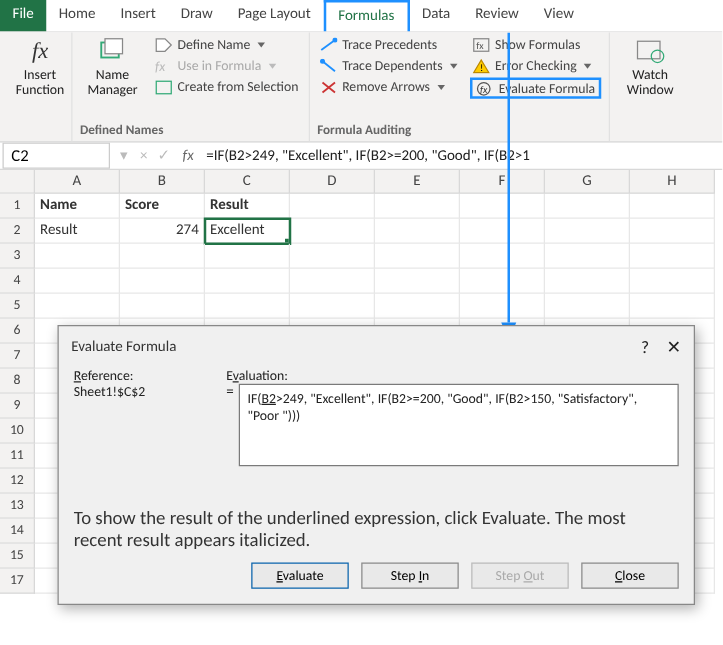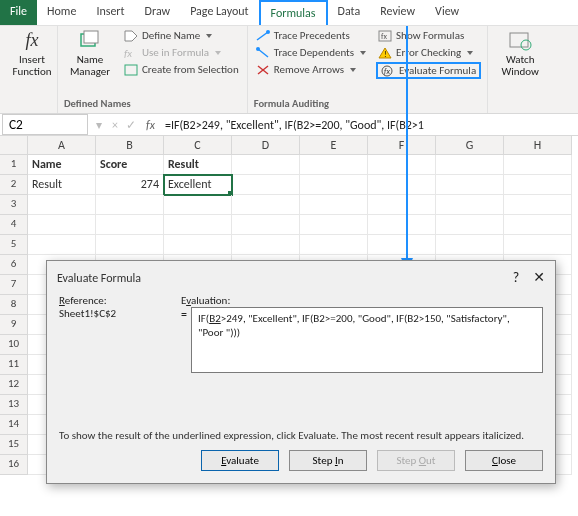--- a/index.html
+++ b/index.html
@@ -38,21 +38,21 @@
   
   .dialog { position:absolute; left:46px; top:260px; width:510px; height:224px; background:#f0f0f0; border:1px solid #888; box-shadow: 2px 3px 10px rgba(0,0,0,.3); display:flex; flex-direction:column; }
   .titlebar { display:flex; justify-content:space-between; align-items:center; padding:8px 10px 4px; }
   .titlebar .t { font-size:12px; color:#333; }
   .titlebar .ctrls { display:flex; gap:14px; align-items:center; }
   .dlg-body { padding: 4px 12px 0; display:flex; gap:12px; flex:1; }
   .ref-col { width:110px; }
   .lbl-u { font-size:11px; }
   .ref-val { font-weight:400; font-size:11px; }
   .eval-box { border:1px solid #7a7a7a; background:#fff; padding:4px 6px; height:66px; font-size:11px; line-height:1.25; flex:1; overflow:hidden;}
-  .hint { font-size:11px; color:#333; padding: 0 12px 8px; }
+  .hint { font-size:15px; color:#333; padding: 0 12px 8px; }
   .dlg-btns { display:flex; justify-content:flex-end; gap:10px; padding: 0 12px 12px; }
   .dlg-btns button { min-width:78px; padding:3px 8px; font-size:11px; background:#e9e9e9; border:1px solid #8a8a8a; }
   .dlg-btns button.active { border:1.5px solid #0a64ad;margin-left:11px; }
   .dlg-btns button:disabled { color:#aaa; border-color:#bbb; }
   
   .arrow { position:absolute; left:398px; top:26px; width:18px; height:246px; pointer-events:none; }
   svg { display:block; }
   .und { text-decoration: underline; }
 </style>
 </head>
@@ -337,21 +337,21 @@
     <div class="cell"></div>
     <div class="rowh">15</div>
     <div class="cell"></div>
     <div class="cell"></div>
     <div class="cell"></div>
     <div class="cell"></div>
     <div class="cell"></div>
     <div class="cell"></div>
     <div class="cell"></div>
     <div class="cell"></div>
-    <div class="rowh">16</div>
+    <div class="rowh">17</div>
     <div class="cell"></div>
     <div class="cell"></div>
     <div class="cell"></div>
     <div class="cell"></div>
     <div class="cell"></div>
     <div class="cell"></div>
     <div class="cell"></div>
     <div class="cell"></div>
   </div>
 

